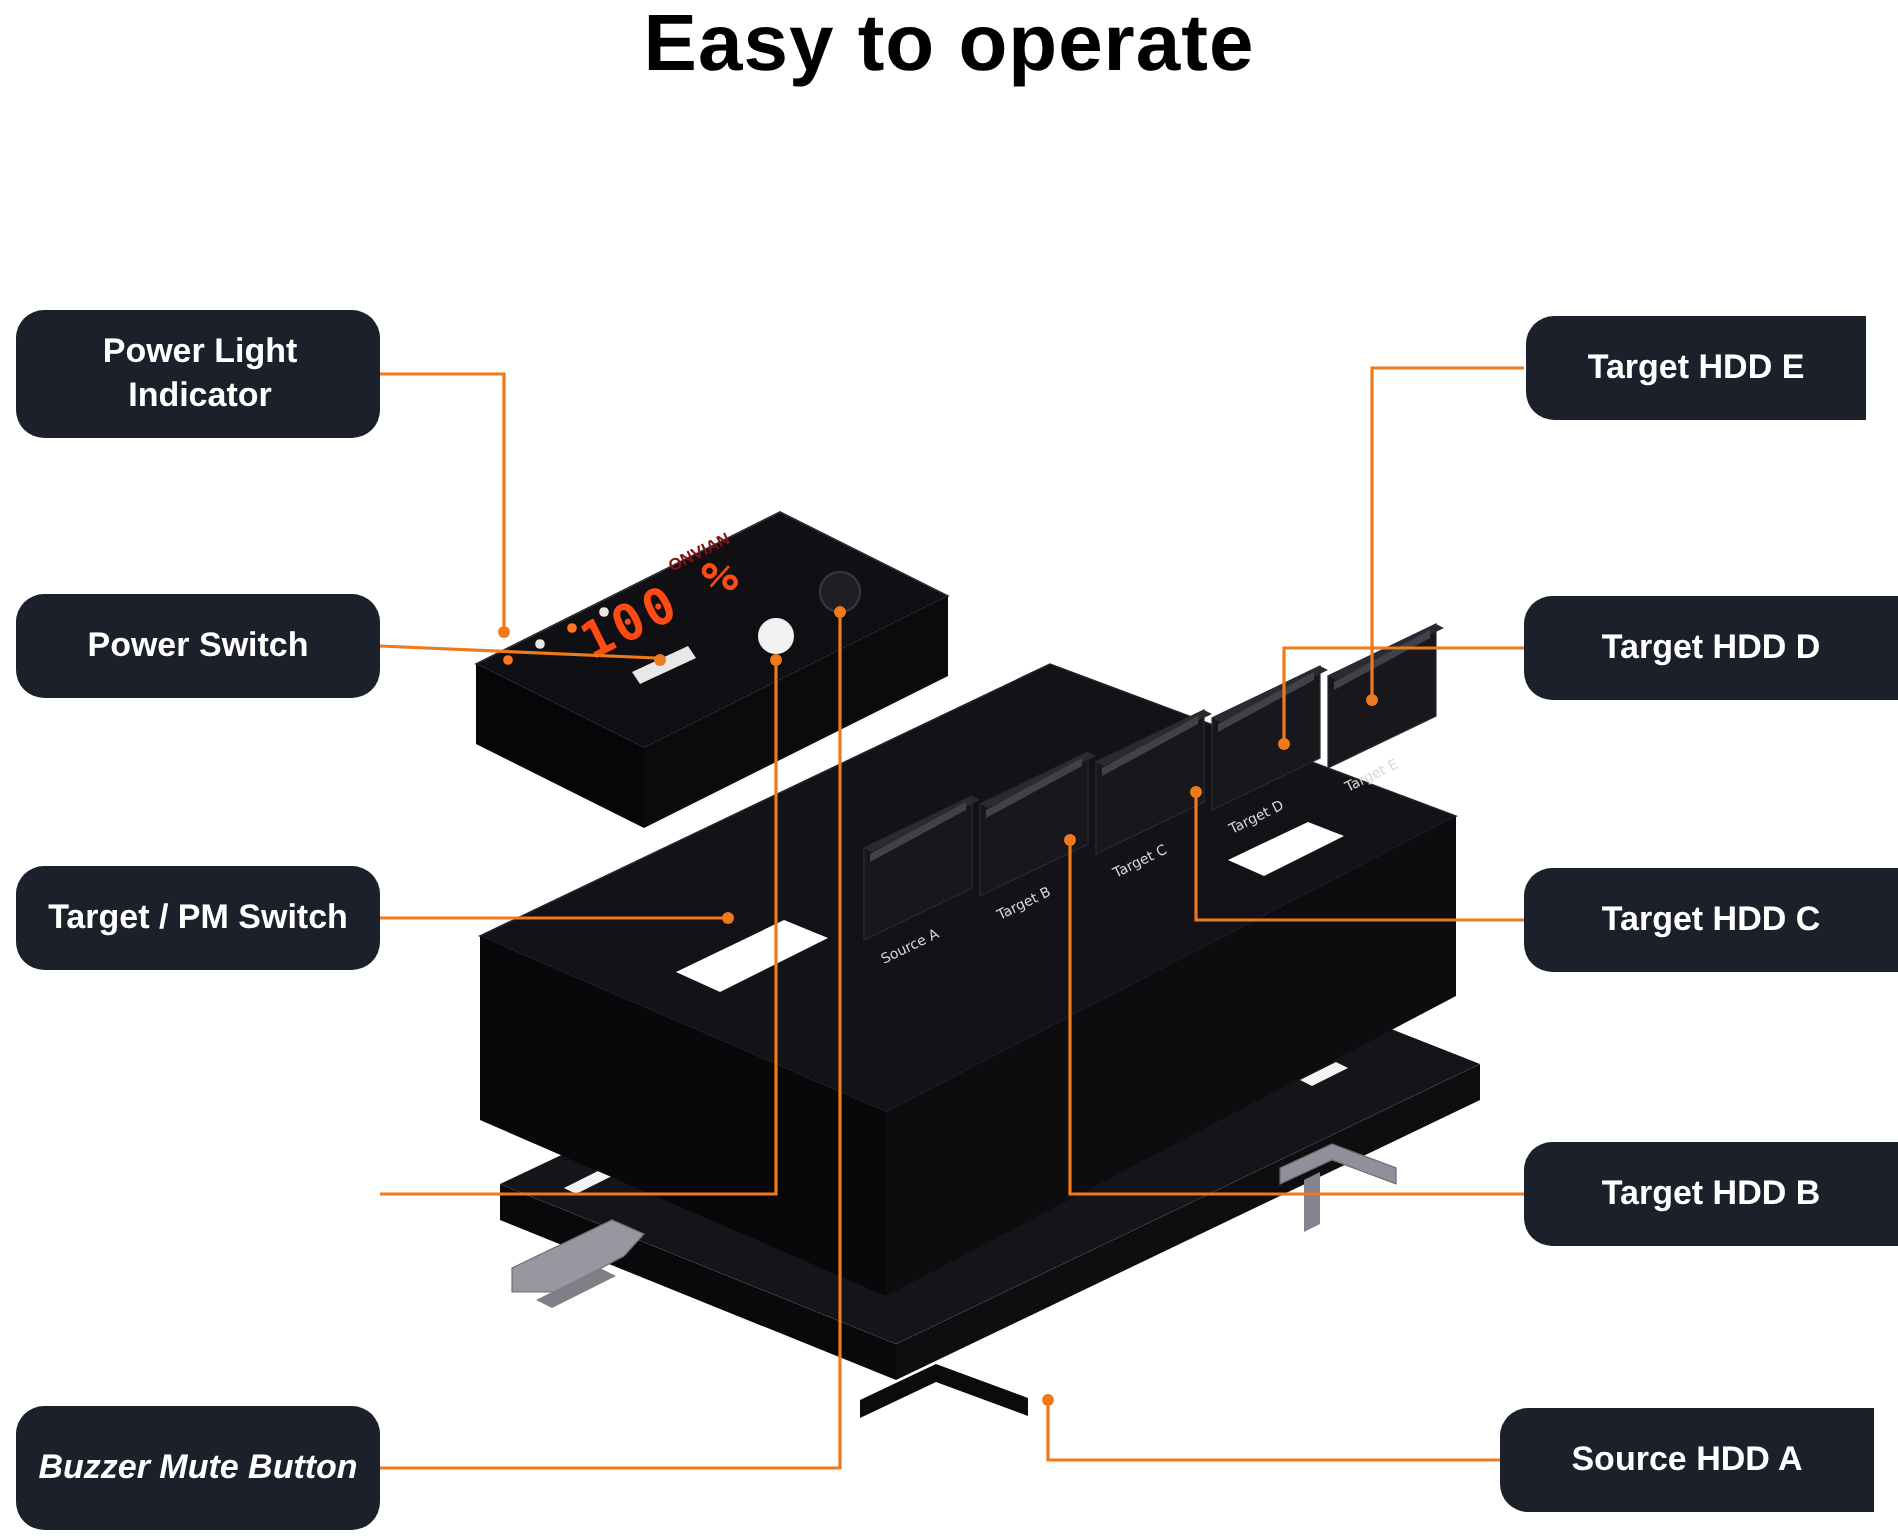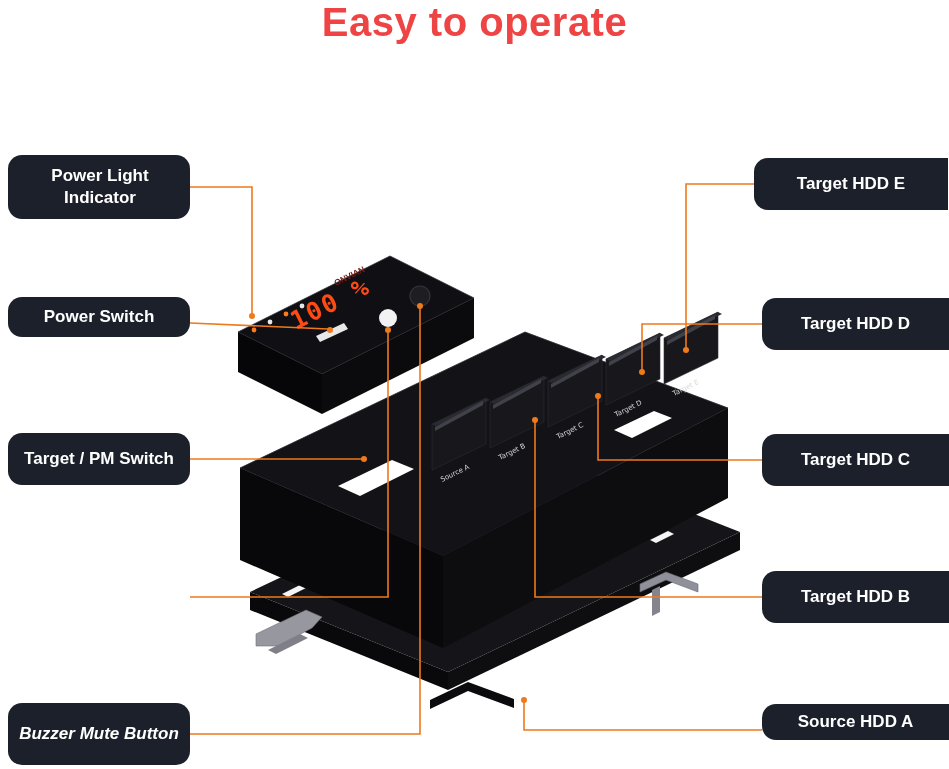--- a/index.html
+++ b/index.html
@@ -8,46 +8,46 @@
     width:949px;height:769px;
     margin:0 auto;
     background:#ffffff;
     font-family:"Liberation Sans", sans-serif;
     overflow:hidden;
   }
   .title{
     position:absolute;top:0;left:0;width:100%;
     text-align:center;
     font-size:40px;font-weight:800;
-    color:#ef4444;letter-spacing:.5px;
+    color:#000000;letter-spacing:.5px;
     margin:0;line-height:1.1;
   }
   .illustration{position:absolute;left:0;top:0;z-index:1;}
   .callout{
     position:absolute;z-index:2;
     display:flex;align-items:center;justify-content:center;
     text-align:center;
     background:#1b202a;color:#ffffff;
     font-size:17px;font-weight:bold;line-height:1.3;
     border-radius:14px;
     padding:6px 10px;box-sizing:border-box;
   }
   .callout.right{border-radius:14px 0 0 14px;}
   
   .lbl-power-light{left:8px;top:155px;width:182px;height:64px;padding-left:12px;}
-  .lbl-power-switch{left:8px;top:297px;width:182px;height:40px;}
+  .lbl-power-switch{left:8px;top:297px;width:182px;height:52px;}
   .lbl-clone-pm{left:8px;top:433px;width:182px;height:52px;}
   .lbl-onoff-clone{left:8px;top:565px;width:182px;height:64px;}
   .lbl-buzzer{left:8px;top:703px;width:182px;height:62px;font-style:italic;}
   
-  .lbl-hdd-e{right:1px;top:158px;width:194px;height:52px;}
+  .lbl-hdd-e{right:16px;top:158px;width:170px;height:52px;}
   .lbl-hdd-d{right:0;top:298px;width:187px;height:52px;text-align:right;}
   .lbl-hdd-c{right:0;top:434px;width:187px;height:52px;}
   .lbl-hdd-b{right:0;top:571px;width:187px;height:52px;}
-  .lbl-hdd-a{right:0;top:704px;width:187px;height:36px;}
+  .lbl-hdd-a{right:12px;top:704px;width:187px;height:52px;}
   .seg-display{
     font-family:"DejaVu Sans Mono", monospace;
     font-weight:bold;letter-spacing:2px;
   }
 </style>
 </head>
 <body>
 
 <div class="page">
 

